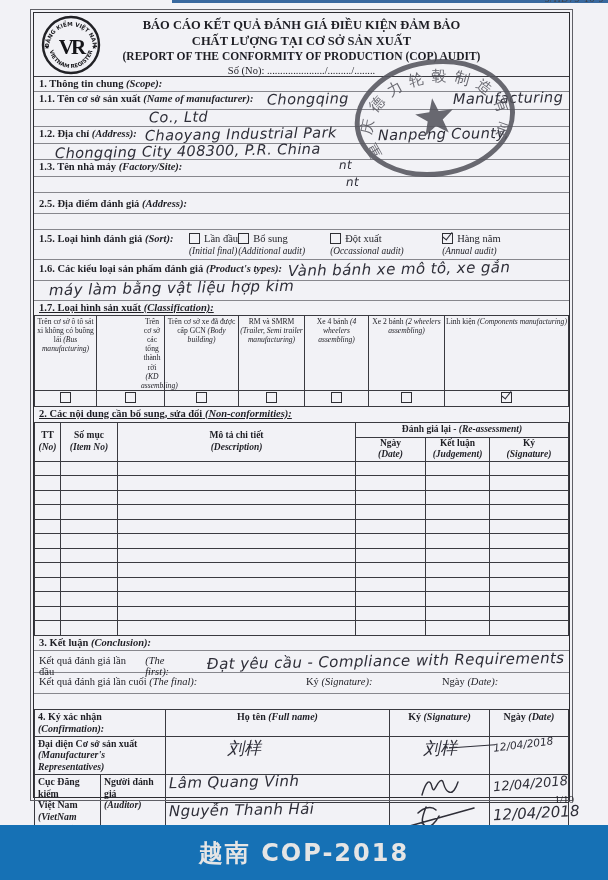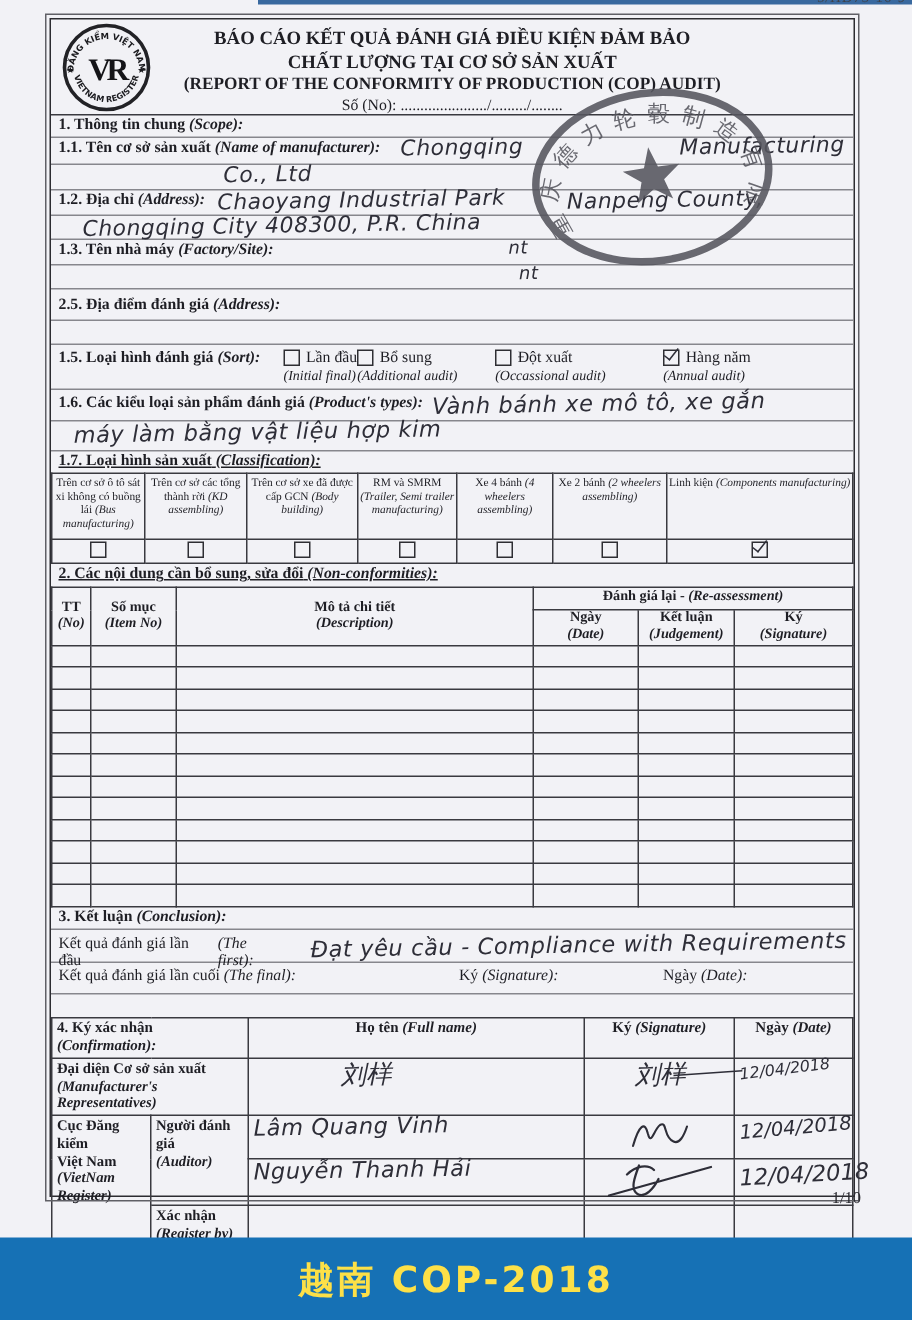--- a/index.html
+++ b/index.html
@@ -63,21 +63,21 @@
   .strike{position:relative;}
   .strike::after{content:"";position:absolute;left:26px;top:9px;width:46px;height:1.4px;
         background:#2e2e38;transform:rotate(-2deg);}
   
   .stamp{position:absolute;left:350px;top:56px;width:170px;height:126px;z-index:6;
          transform:rotate(-8deg);opacity:.88;pointer-events:none;}
   
   .footer-code{position:absolute;left:0;right:0;top:801px;text-align:center;font-size:11px;color:#2a2a30;}
   .page-num{position:absolute;right:34px;top:793px;font-size:11px;color:#2a2a30;}
   .banner{position:absolute;left:0;right:0;bottom:0;height:55px;background:#1671b5;
-          display:flex;align-items:center;justify-content:center;color:#fde047;
+          display:flex;align-items:center;justify-content:center;color:#e5e5e5;
           font-family:"DejaVu Sans",sans-serif;font-weight:bold;font-size:24px;letter-spacing:2px;}
   .gap{height:15px;}
 </style>
 </head>
 <body>
 
 <div class="page">
   <div class="top-edge"></div>
   <div class="corner-note">
     <span>5/HD75-16-9</span>
@@ -199,21 +199,21 @@
           <col style="width:68px">
           <col style="width:74px">
           <col style="width:66px">
           <col style="width:64px">
           <col style="width:76px">
           <col>
         </colgroup>
       <tbody>
           <tr>
             <td style="height: 44px;"><span>Trên cơ sở ô tô sát xi không có buồng lái </span><span class="en">(Bus manufacturing)</span></td>
-            <td style="height: 44px;"><span>Trên cơ sở các tổng thành rời </span><span class="en">(KD assembling)</span></td>
+            <td style="height: 44px; padding-left: 44px;"><span>Trên cơ sở các tổng thành rời </span><span class="en">(KD assembling)</span></td>
             <td style="height: 44px;"><span>Trên cơ sở xe đã được cấp GCN </span><span class="en">(Body building)</span></td>
             <td style="height: 44px;"><span>RM và SMRM </span><span class="en">(Trailer, Semi trailer manufacturing)</span></td>
             <td style="height: 44px;"><span>Xe 4 bánh </span><span class="en">(4 wheelers assembling)</span></td>
             <td style="height: 44px;"><span>Xe 2 bánh </span><span class="en">(2 wheelers assembling)</span></td>
             <td style="height: 44px;"><span>Linh kiện </span><span class="en">(Components manufacturing)</span></td>
           </tr>
           <tr class="cbrow">
             <td><span class="checkbox"></span></td>
             <td><span class="checkbox"></span></td>
             <td><span class="checkbox"></span></td>

